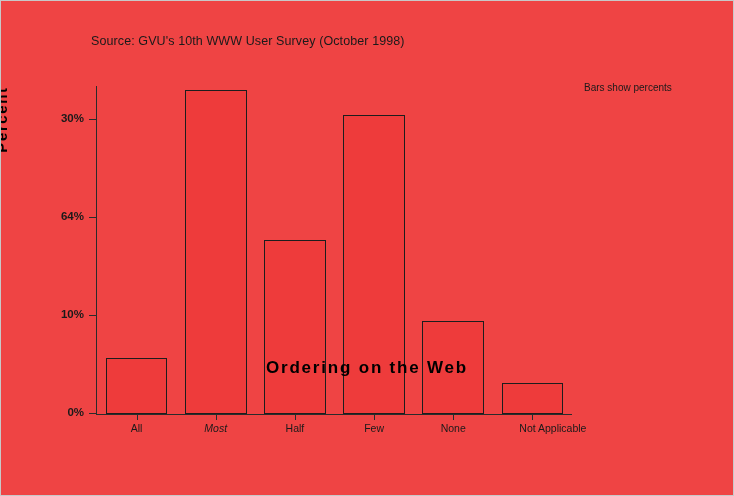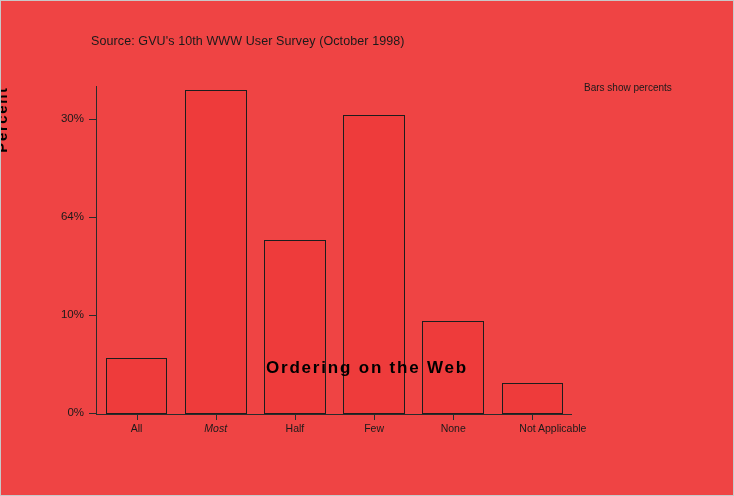--- a/index.html
+++ b/index.html
@@ -76,20 +76,21 @@
     border-top: 1.5px solid #2b2b2b;
   }
   .y-tick-label {
     position: absolute;
     right: 100%;
     top: -8px;
     margin-right: 5px;
     font-size: 11.5px;
     color: #1a1a1a;
     white-space: nowrap;
+    font-weight: bold;
   }
 
   
   #bars {
     position: absolute;
     left: 0;
     top: 0;
     right: 0;
     bottom: 0;
   }

